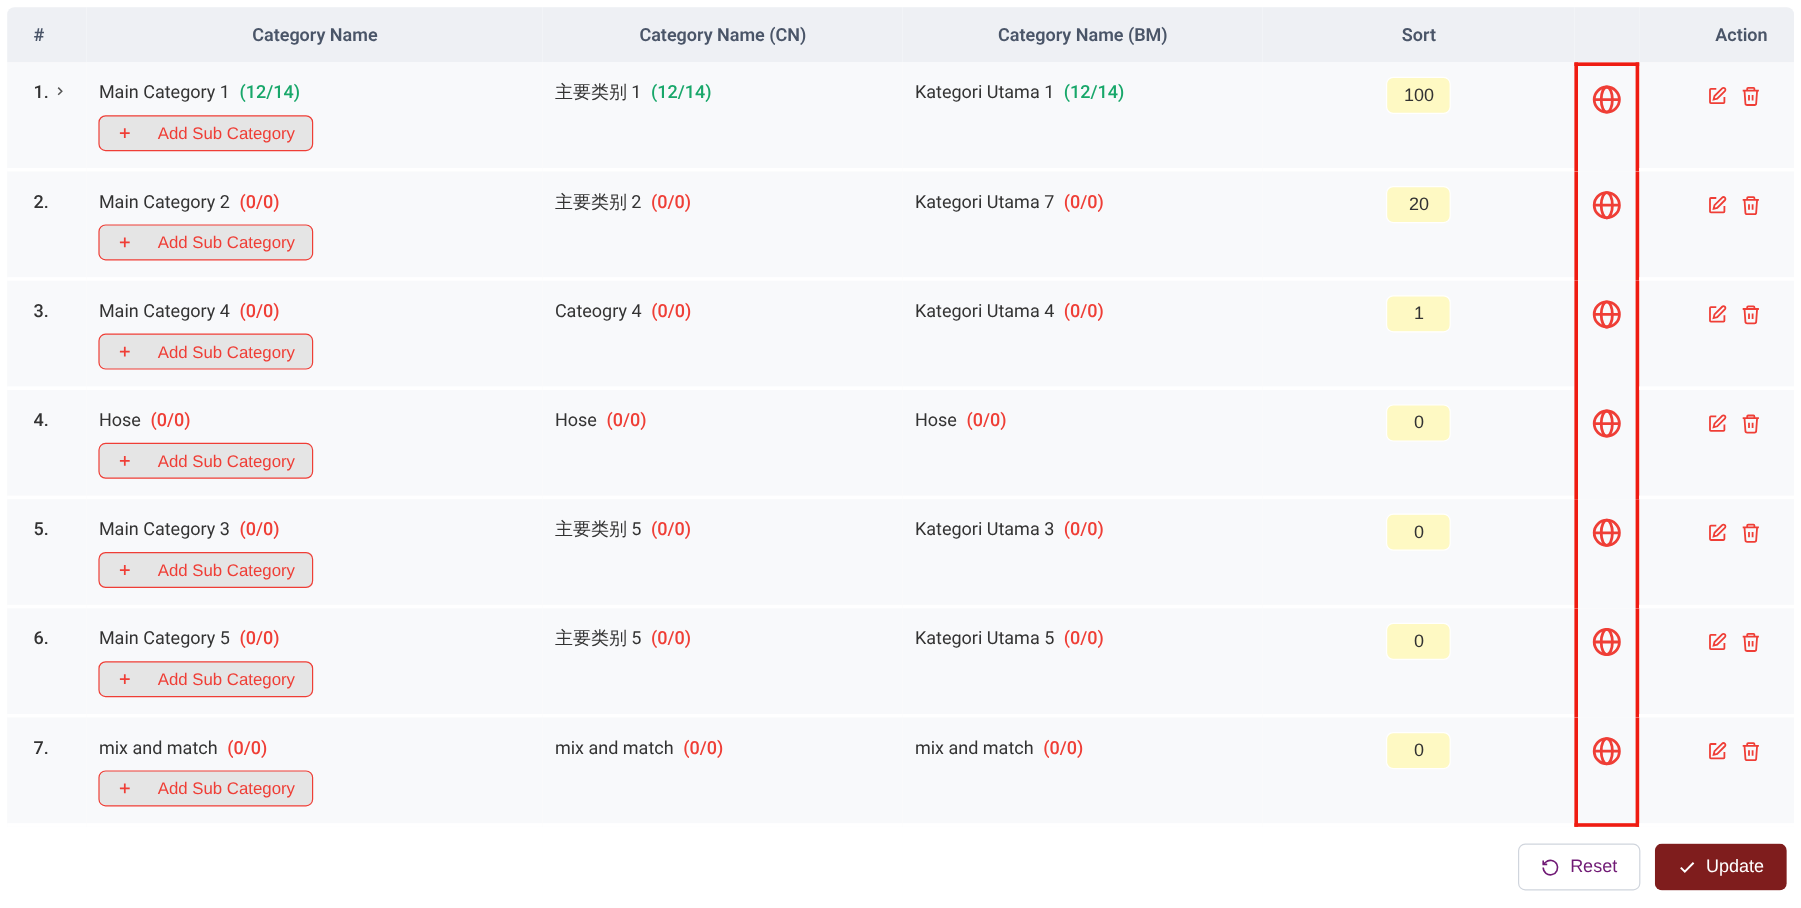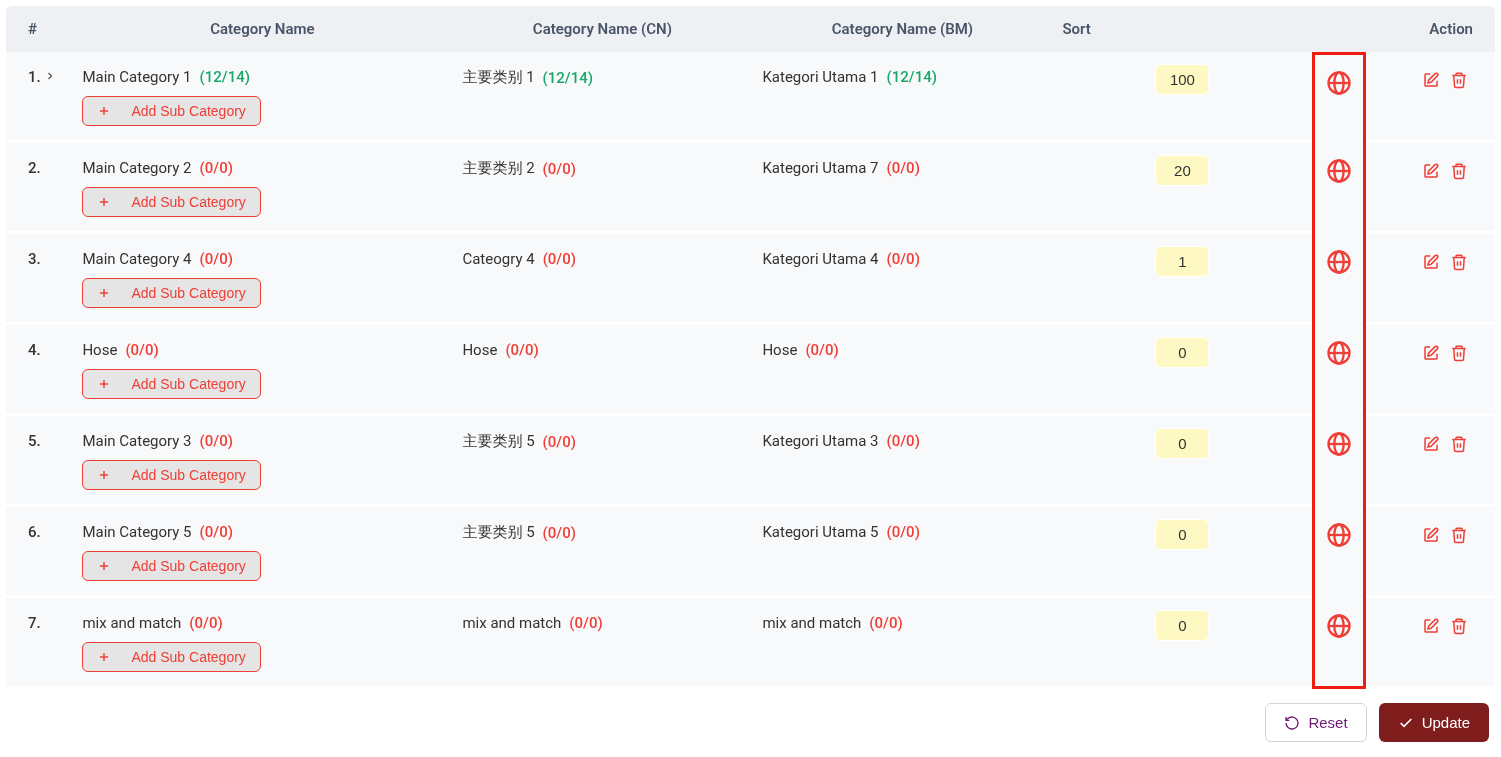--- a/index.html
+++ b/index.html
@@ -5,27 +5,27 @@
     * { box-sizing: border-box; margin: 0; padding: 0; }
     body { font-family: -apple-system, BlinkMacSystemFont, "Segoe UI", Roboto, sans-serif; background: #fff; padding: 0; color: #333; font-size: 15px; }
     .wrap { padding: 6px; }
     table { width: 100%; border-collapse: separate; border-spacing: 0; }
     thead th { background: #eef0f4; color: #4a5568; font-weight: 600; padding: 14px 10px; text-align: left; font-size: 15px; }
     thead th:first-child { border-top-left-radius: 6px; padding-left: 22px; width: 48px;}
     thead th:last-child  { border-top-right-radius: 6px; padding-right: 22px; text-align: right; }
     thead th.col-name { text-align: center; width: 380px;}
     thead th.col-cn   { text-align: center; width: 300px;}
     thead th.col-bm   { text-align: center; width: 300px;}
-    thead th.col-sort { text-align: left; width: 260px;}
+    thead th.col-sort { text-align: center; width: 260px;}
     tbody tr { background: #f8f9fb; border-bottom: 2px solid #fff; }
     tbody td { padding: 10px 10px 14px; vertical-align: top; border-bottom: 3px solid #fff;}
     td.idx { padding-left: 22px; padding-top:16px; color: #333; font-weight: 500; white-space: nowrap;}
     .chev { display:inline-block; width:18px; color:#555;}
     .name-cell { padding-top:16px;}
-    .name-line { display:flex; align-items:center; gap:8px;}
+    .name-line { display:flex; align-items:flex-start; gap:8px;}
     .name-txt { color:#333; }
     .ratio-green { color:#18a76a; font-weight:500; }
     .ratio-red   { color:#ef3e36; font-weight:500; }
     .addsub { margin-top:10px; }
     .btn-outline-red { display:inline-flex; align-items:center; gap:20px; border:1.5px solid #ef3e36; color:#ef3e36; background:#e5e5e5; border-radius:6px; padding:6px 14px; font-size:14px; cursor:pointer; }
     .btn-outline-red svg { width:14px; height:14px; }
     td.sort-cell { text-align:center; padding-top:12px;}
     .sort-input { width:54px; text-align:center; border:1px solid #fff; background:#fef9c3; border-radius:6px; padding:6px 4px; font-size:15px; color:#333;}
     td.action-cell { text-align:right; padding-right:22px; padding-top:14px; white-space:nowrap;}
     .icon-btn { display:inline-flex; align-items:center; justify-content:center; width:28px; height:28px; color:#ef3e36; cursor:pointer; }

